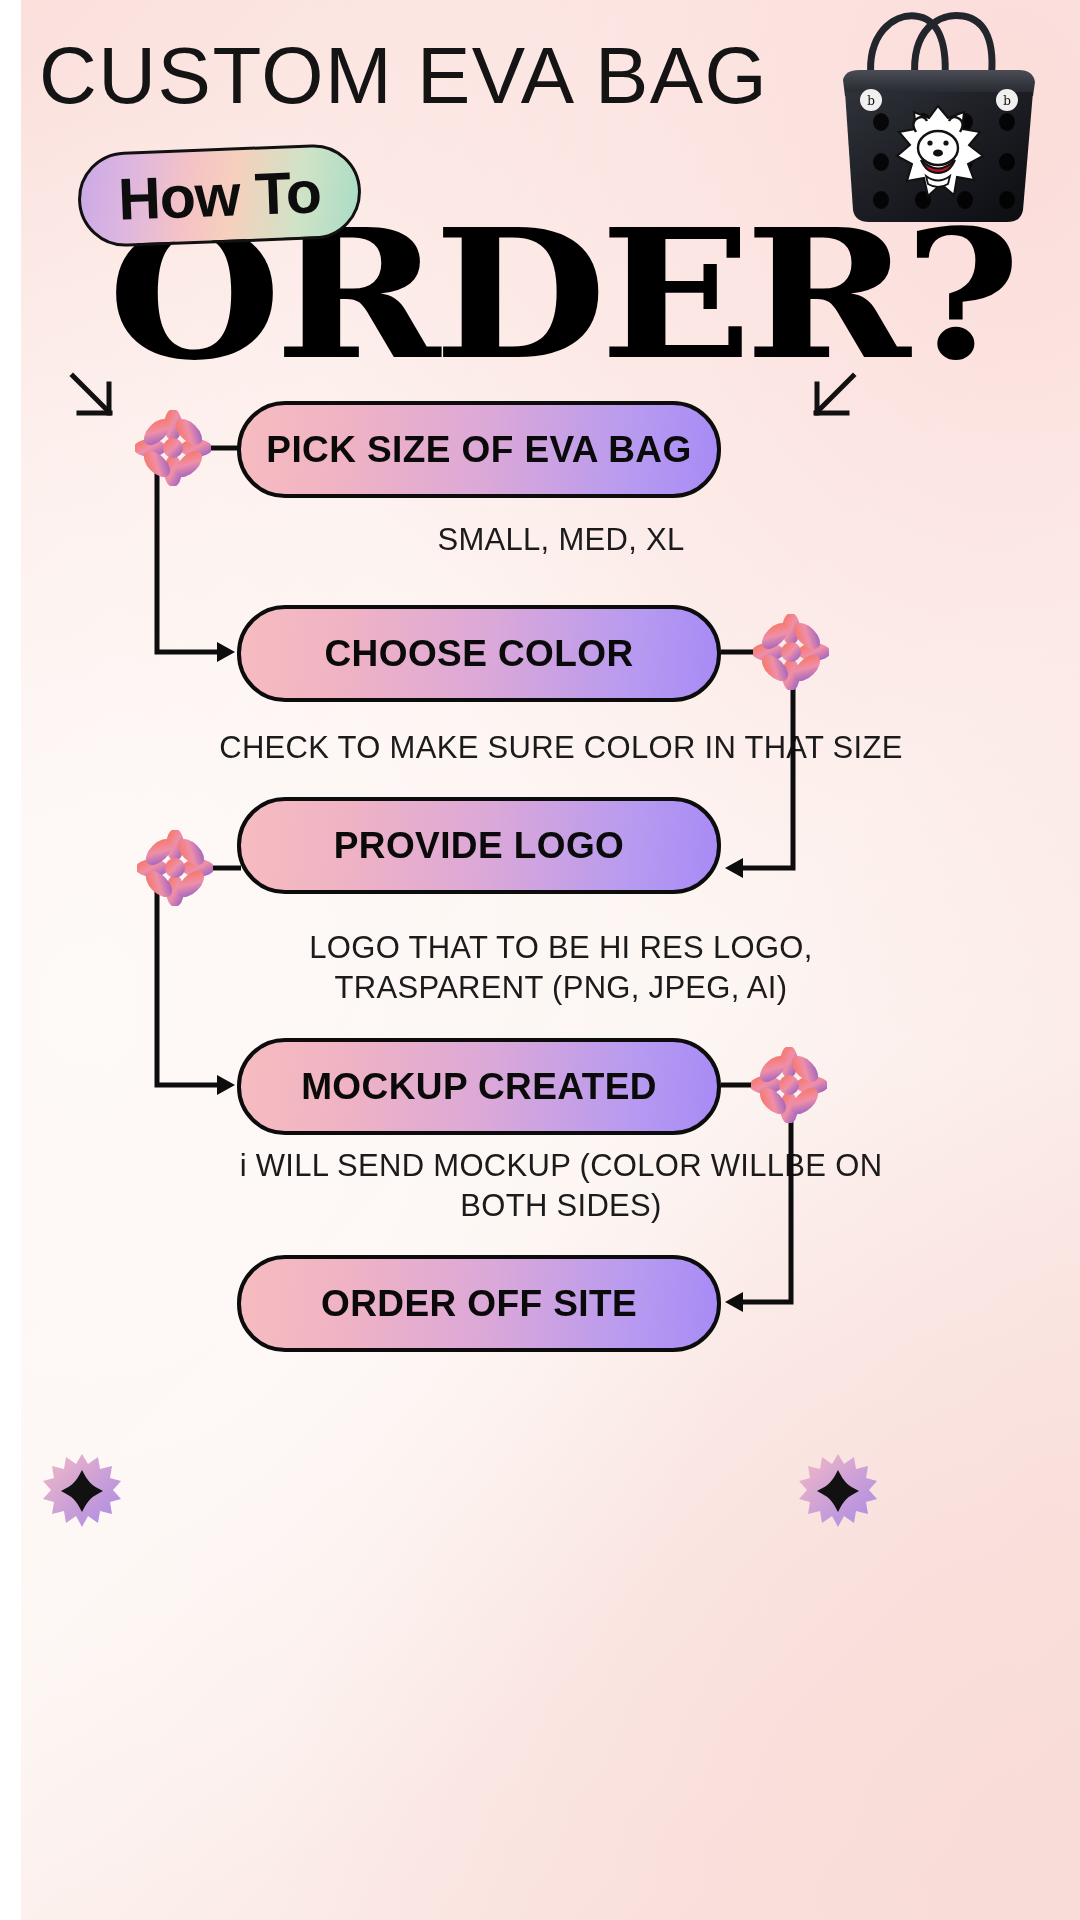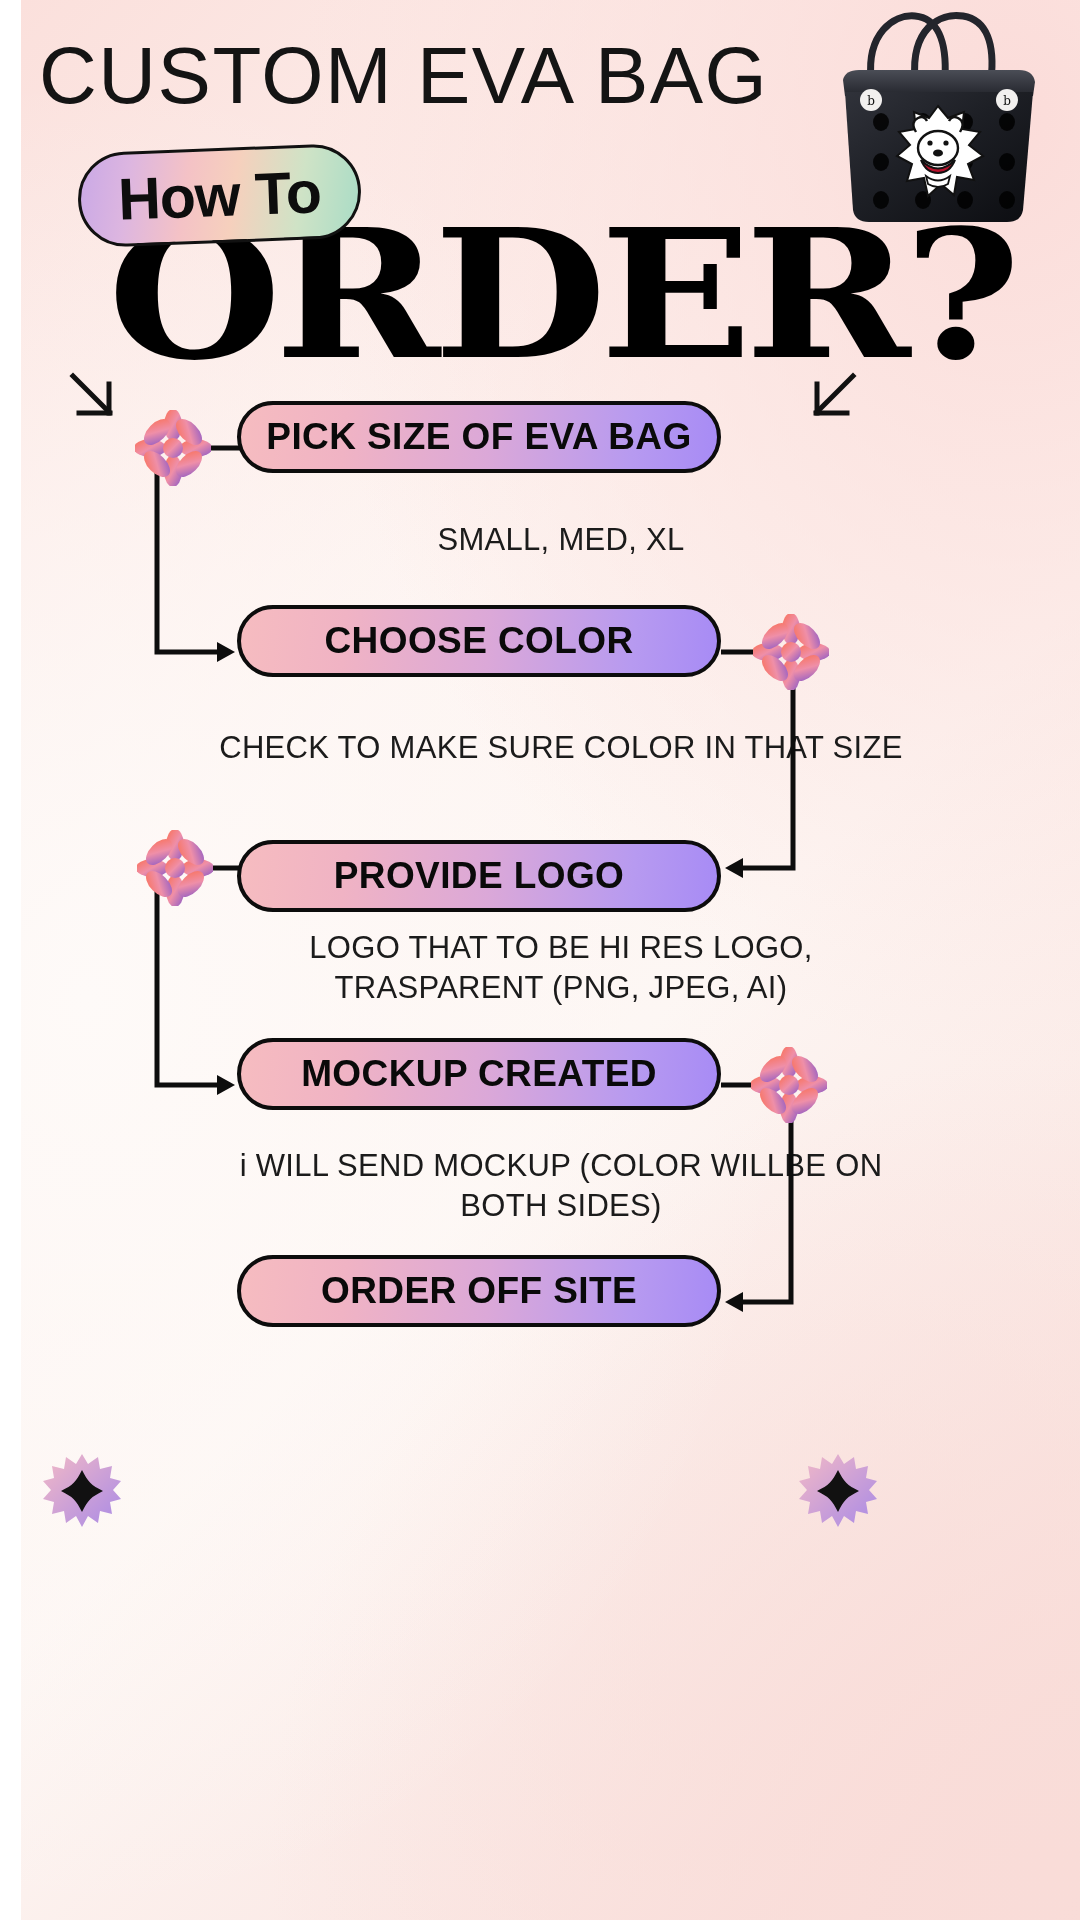--- a/index.html
+++ b/index.html
@@ -64,21 +64,21 @@
     letter-spacing:-6px;
     white-space:nowrap;
     z-index:3;
   }
 
   
   .corner-arrow{position:absolute;width:46px;height:46px;}
 
   .pill{
     position:absolute;
-    left:216px; width:484px; height:72px;
+    left:216px; width:484px; height:97px;
     border:4px solid #0c0c0c;
     border-radius:48px;
     background:linear-gradient(95deg,#f6bcc0 0%, #f0b3c4 22%, #dba8d8 52%, #b79af0 82%, #a78bf5 100%);
     display:flex;align-items:center;justify-content:center;
     box-sizing:border-box;
     z-index:5;
   }
   .pill span{
     font-size:37px;font-weight:700;color:#0a0a0a;
     letter-spacing:.4px;
@@ -308,21 +308,21 @@
   <div class="pill" style="top:401px;">
     <span>PICK SIZE OF EVA BAG</span>
   </div>
   <div class="caption" style="top:520px;">SMALL, MED, XL</div>
 
   <div class="pill" style="top:605px;">
     <span>CHOOSE COLOR</span>
   </div>
   <div class="caption" style="top:728px;">CHECK TO MAKE SURE COLOR IN THAT SIZE</div>
 
-  <div class="pill" style="top:840px;">
+  <div class="pill" style="top:797px;">
     <span>PROVIDE LOGO</span>
   </div>
   <div class="caption" style="top:928px;white-space:pre-line;">LOGO THAT TO BE HI RES LOGO,
 TRASPARENT (PNG, JPEG, AI)</div>
 
   <div class="pill" style="top:1038px;">
     <span>MOCKUP CREATED</span>
   </div>
   <div class="caption" style="top:1146px;white-space:pre-line;">i WILL SEND MOCKUP (COLOR WILLBE ON
 BOTH SIDES)</div>

